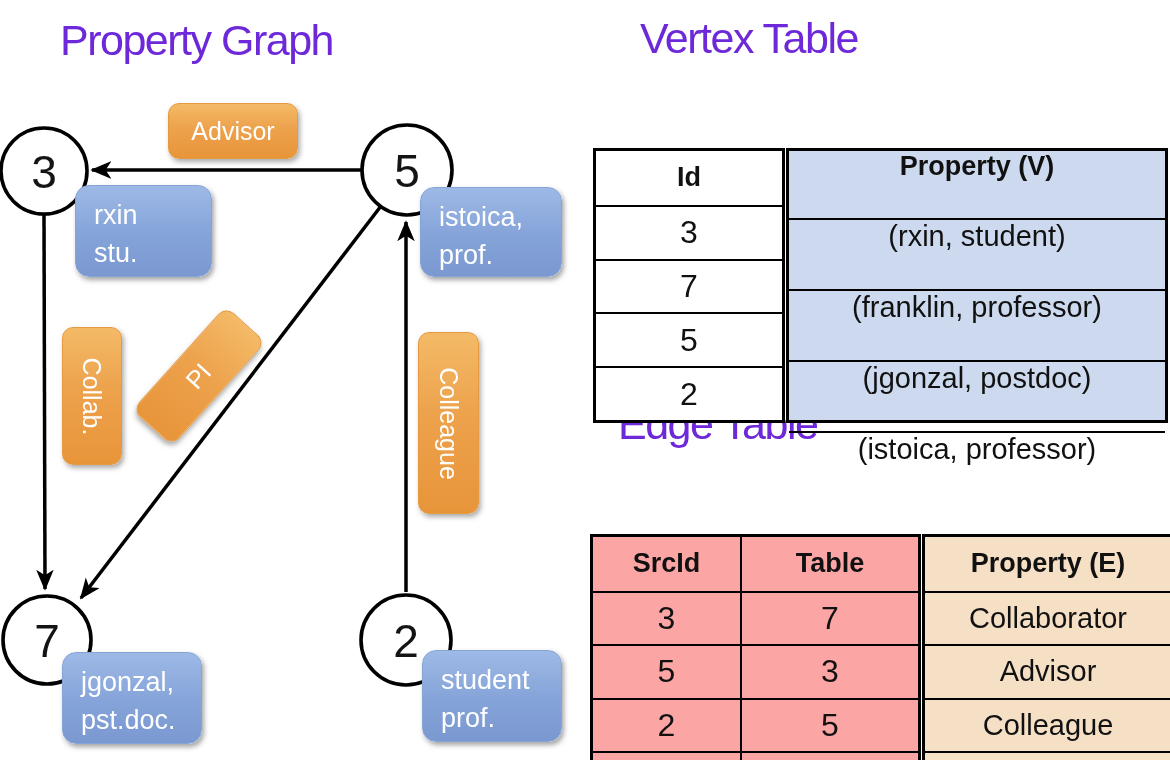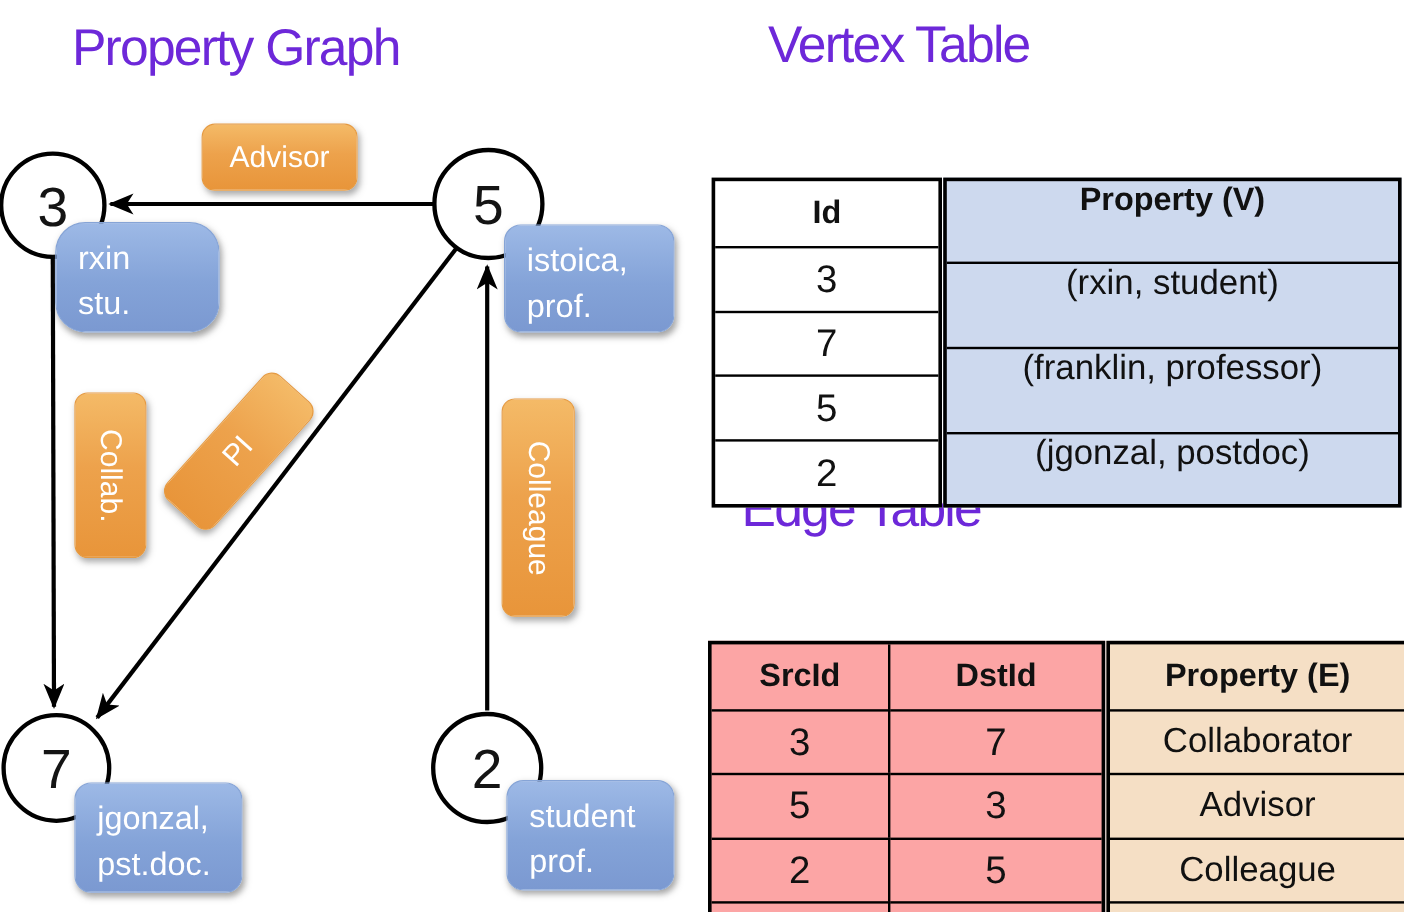--- a/index.html
+++ b/index.html
@@ -71,21 +71,21 @@
   <circle cx="44" cy="171" r="43" fill="#fff" stroke="#000" stroke-width="3.6"></circle>
   <circle cx="407" cy="170" r="45" fill="#fff" stroke="#000" stroke-width="3.6"></circle>
   <circle cx="47" cy="640" r="44" fill="#fff" stroke="#000" stroke-width="3.6"></circle>
   <circle cx="406" cy="640" r="45" fill="#fff" stroke="#000" stroke-width="3.6"></circle>
   <text x="44" y="188" text-anchor="middle" class="node-num">3</text>
   <text x="407" y="187" text-anchor="middle" class="node-num">5</text>
   <text x="47" y="657" text-anchor="middle" class="node-num">7</text>
   <text x="406" y="657" text-anchor="middle" class="node-num">2</text>
 </svg>
 
-<div class="abs vbox" style="left:46px;top:185px;width:135px;height:90px;border-radius:25px;">
+<div class="abs vbox" style="left:75px;top:185px;width:135px;height:90px;">
   <div class="bt"><span>rxin</span><br>
   <span>stu.</span></div>
 </div>
 <div class="abs vbox" style="left:420px;top:187px;width:140px;height:88px;">
   <div class="bt"><span>istoica,</span><br>
   <span>prof.</span></div>
 </div>
 <div class="abs vbox" style="left:62px;top:652px;width:138px;height:90px;">
   <div class="bt"><span>jgonzal,</span><br>
   <span>pst.doc.</span></div>
@@ -113,25 +113,26 @@
   <div class="cell num bt">3</div>
   <div class="cell num bt">7</div>
   <div class="cell num bt">5</div>
   <div class="cell num bt">2</div>
 </div>
 <div id="vt-prop" class="abs tbl" style="left:786px;top:100px;width:376px;height:269px;">
   <div class="cell th">Property (V)</div>
   <div class="cell txt bt">(rxin, student)</div>
   <div class="cell txt bt">(franklin, professor)</div>
   <div class="cell txt bt">(jgonzal, postdoc)</div>
+  <div class="cell txt bt">(istoica, professor)</div>
 </div>
 
 <div id="et-ids" class="abs tbl" style="left:590px;top:486px;width:325px;height:268px;background:#fca5a5;">
   <div class="cell th src">SrcId</div>
-  <div class="cell th">DstId</div>
+  <div class="cell th">Table</div>
   <div class="cell num bt src">3</div>
   <div class="cell num bt">7</div>
   <div class="cell num bt src">5</div>
   <div class="cell num bt">3</div>
   <div class="cell num bt src">2</div>
   <div class="cell num bt">5</div>
   <div class="cell num bt src">5</div>
   <div class="cell num bt">7</div>
 </div>
 <div id="et-prop" class="abs tbl" style="left:922px;top:486px;width:246px;height:268px;">

